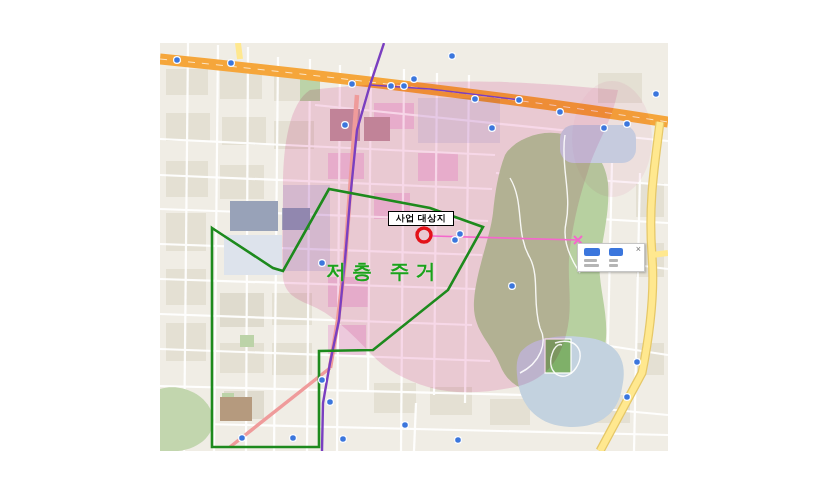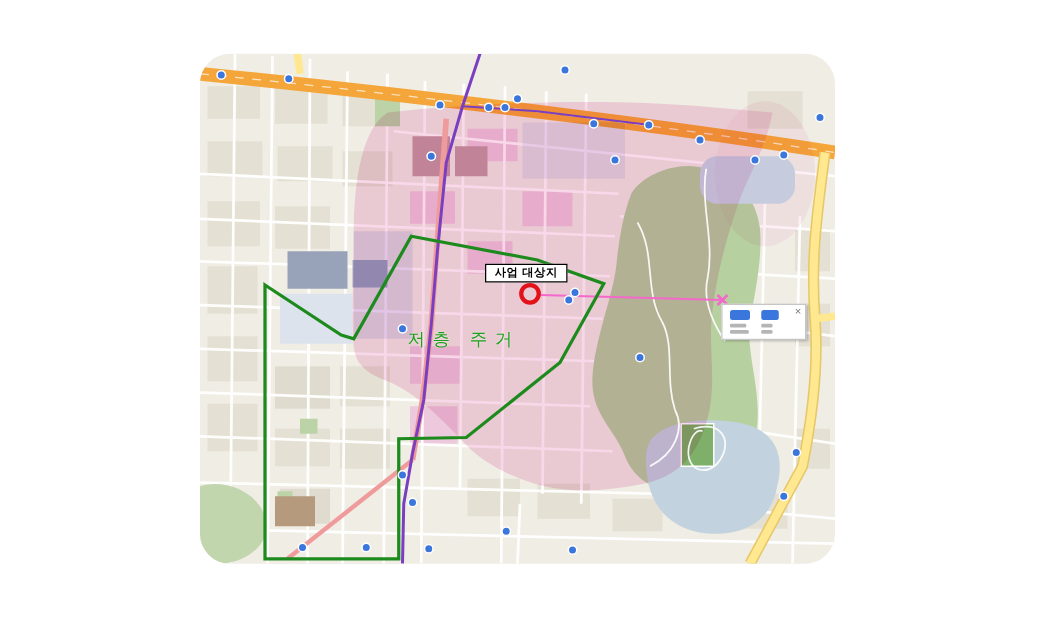--- a/index.html
+++ b/index.html
@@ -1,26 +1,26 @@
 <!DOCTYPE html>
 <html><head>
 <meta charset="utf-8">
 <style>
   html,body{margin:0;padding:0;background:#ffffff;}
   body{width:833px;height:500px;position:relative;overflow:hidden;
        font-family:"Liberation Sans", sans-serif;}
   #map{position:absolute;left:160px;top:43px;width:508px;height:408px;
-       background:#f0ede5;overflow:hidden;border-radius:24px;}
+       background:#f0ede5;overflow:hidden;}
   #map svg{position:absolute;left:0;top:0;}
   .annot{position:absolute;}
   #site-label{left:228px;top:168px;width:64px;height:13px;background:#ffffff;
       border:1.6px solid #000;color:#000;font-size:9px;font-weight:bold;
       display:flex;align-items:center;justify-content:center;letter-spacing:.5px;z-index:30;}
-  #density-label{left:166px;top:216px;color:#1ca21c;font-weight:normal;
-      font-size:14px;line-height:25px;letter-spacing:6px;z-index:28;
+  #density-label{left:166px;top:216px;color:#1ca21c;font-weight:bold;
+      font-size:20px;line-height:25px;letter-spacing:6px;z-index:28;
       text-shadow:0 0 2px rgba(255,255,255,.65);white-space:nowrap;}
   #transit-popup{left:417px;top:200px;width:66px;height:27px;background:#ffffff;
       border:1px solid #c6c6c6;box-shadow:1px 1px 2px rgba(0,0,0,.25);z-index:26;}
   .badge{position:absolute;top:4px;height:8px;background:#3b76dd;border-radius:2px;}
   .b1{left:6px;width:16px;} .b2{left:31px;width:14px;}
   .bar{position:absolute;height:2.5px;background:#b5b5b5;border-radius:1px;}
   .r1a{left:6px;top:15px;width:13px;} .r1b{left:31px;top:15px;width:9px;}
   .r2a{left:6px;top:20px;width:15px;} .r2b{left:31px;top:20px;width:9px;}
   #popup-close{position:absolute;right:3px;top:1px;font-size:9px;color:#777;
       line-height:9px;cursor:pointer;background:none;border:none;padding:0;}

